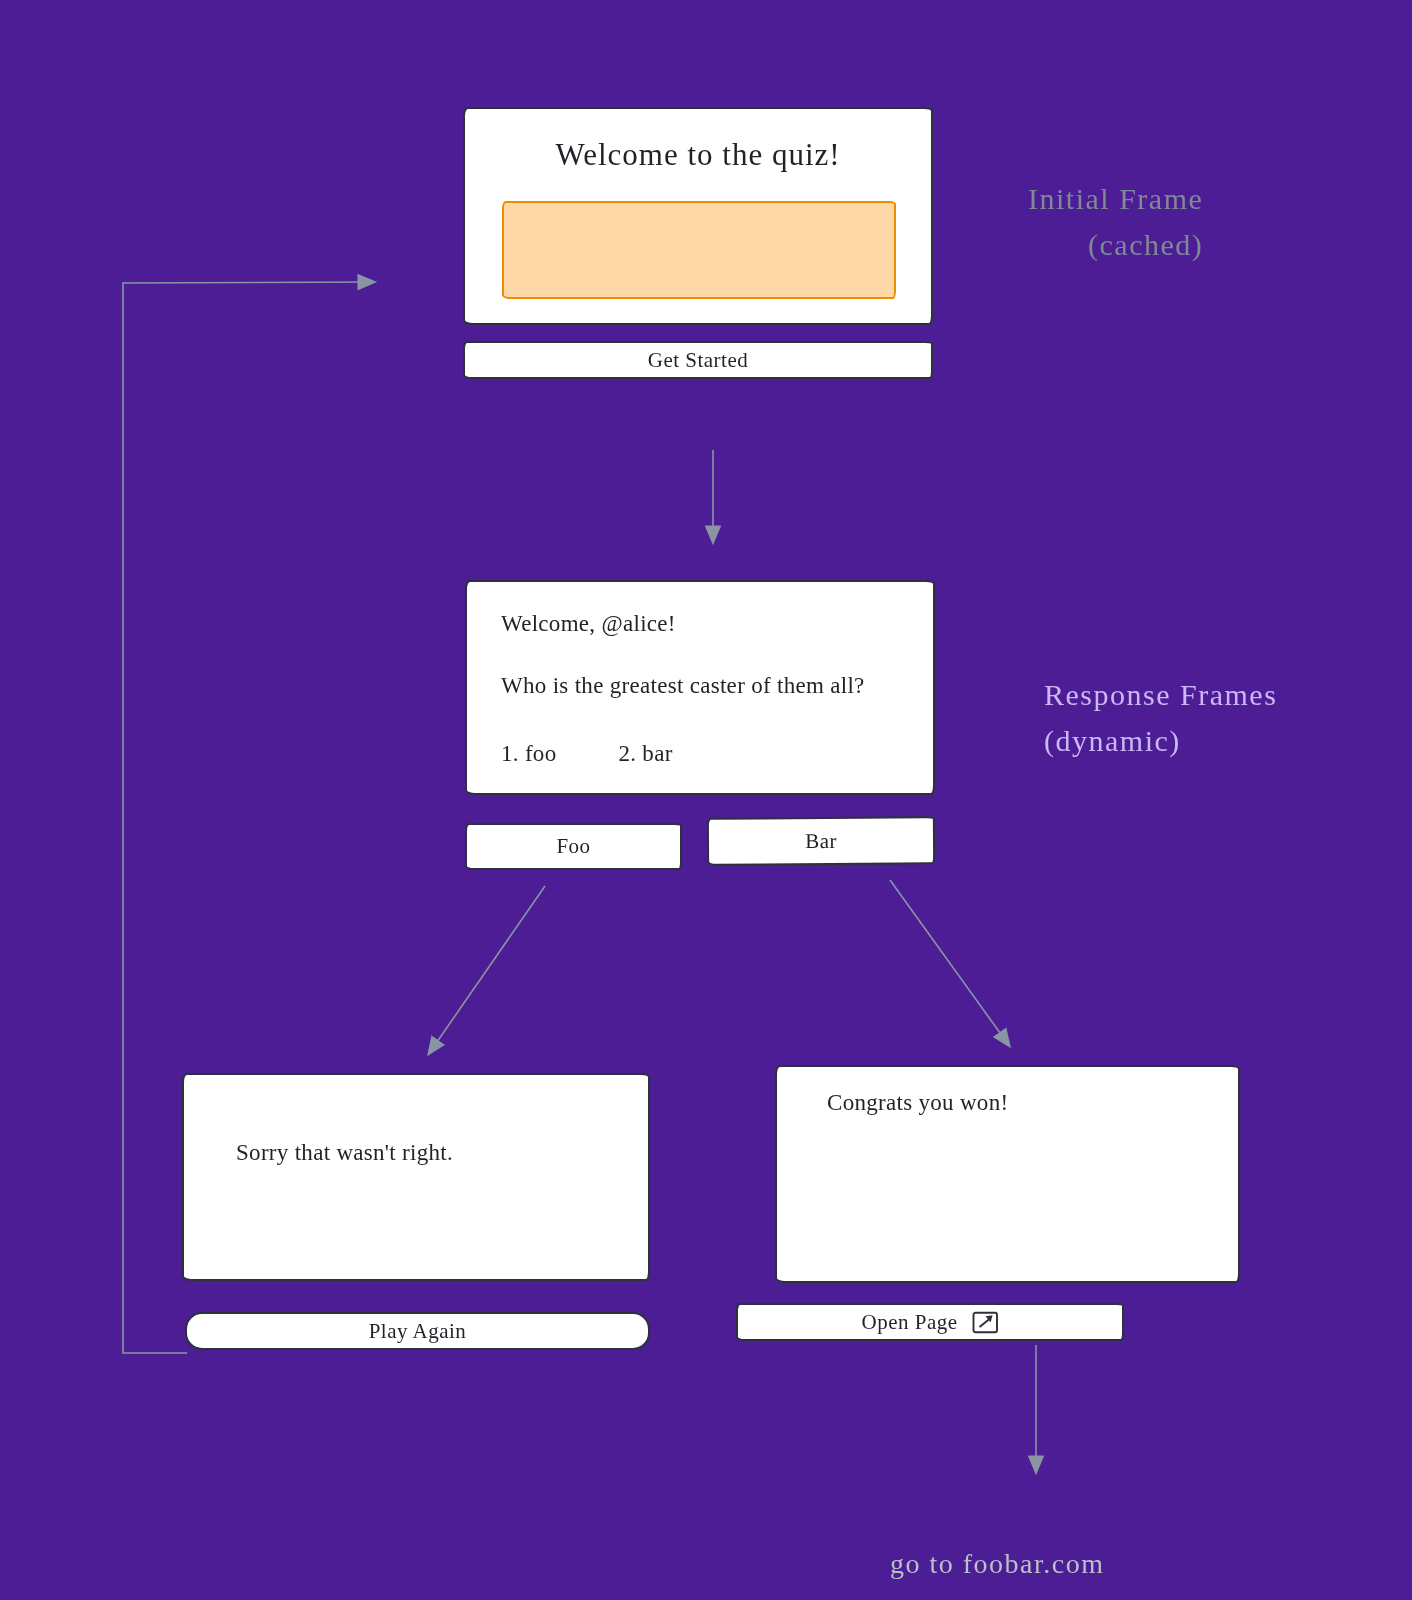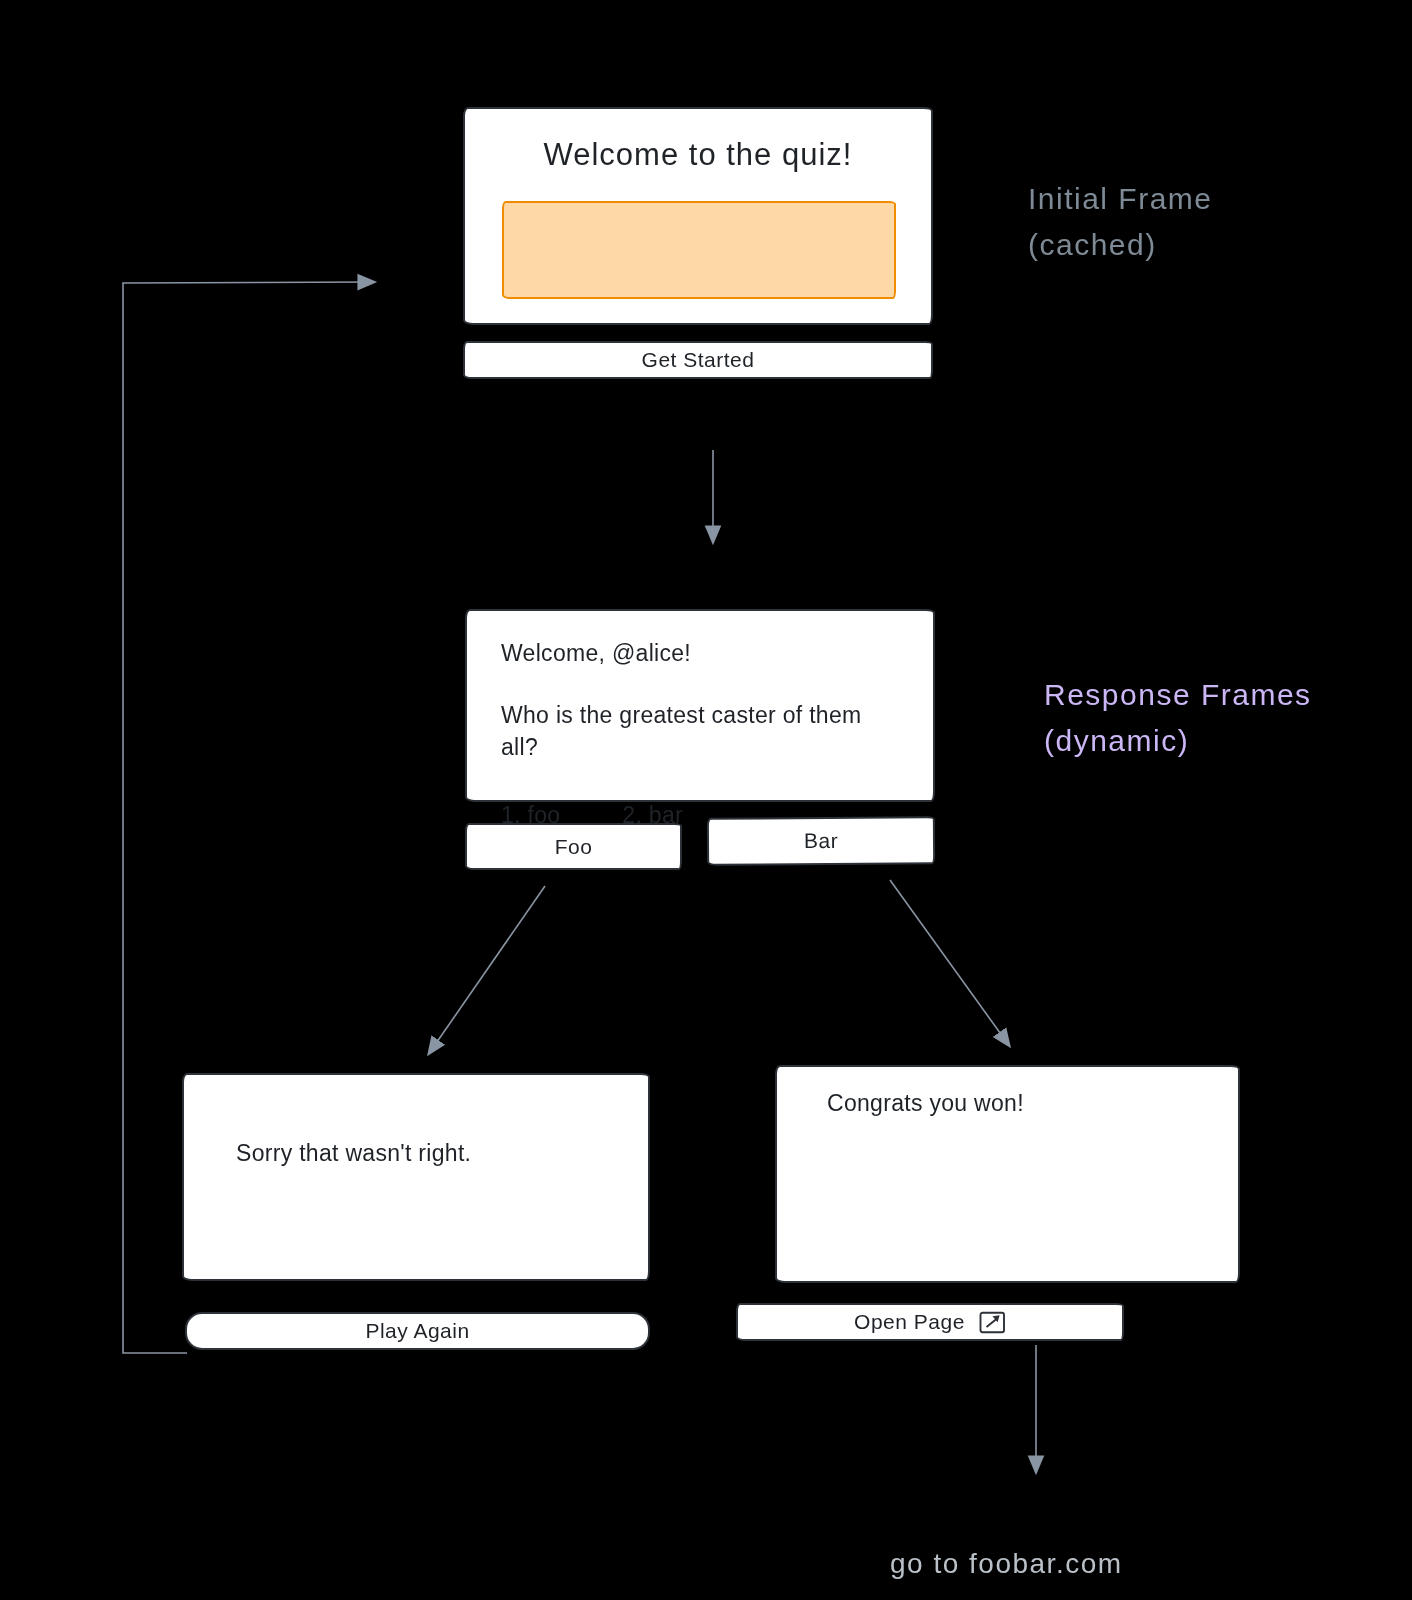--- a/index.html
+++ b/index.html
@@ -8,22 +8,22 @@
     --accent-orange-border:#f08c00;
     --annotation-gray:#7e8a95;
     --annotation-purple:#cbb6f6;
     --footer-gray:#b9c0c7;
     --arrow-gray:#8a95a3;
   }
   html,body{margin:0;padding:0;background:#ffffff;}
   .canvas{
     position:relative;
     width:1412px;height:1600px;
-    background:#000000;
-    font-family:Liberation Sans, sans-serif;
+    background:#4c1d95;
+    font-family:Liberation Serif, serif;
     color:var(--ink);
     overflow:hidden;
   }
   
   .frame{
     position:absolute;
     background:#fff;
     border:2.2px solid #2d3138;
     border-radius:5px 9px 4px 10px / 9px 4px 10px 5px;
     box-sizing:border-box;
@@ -101,26 +101,26 @@
     <path class="arrow-line" marker-end="url(#ah)" d="M187,1353 L123,1353 L123,283 L372,282"></path>
   </svg>
 
   <div class="frame" style="left:463px;top:107px;width:470px;height:218px;">
     <div class="frame-title">Welcome to the quiz!</div>
     <div class="img-ph"></div>
   </div>
   <div class="btnbar" style="left:463px;top:341px;width:470px;height:38px;">
     <span>Get Started</span>
   </div>
-  <div class="annotation gray" style="left:1028px;top:176px;">
+  <div class="annotation gray" style="left:1028px;top:176px;text-align:right;">
     <div>Initial Frame</div>
     <div>(cached)</div>
   </div>
 
-  <div class="frame" style="left:465px;top:580px;width:470px;height:193px;margin-top:29px;">
+  <div class="frame" style="left:465px;top:580px;width:470px;height:215px;">
     <div class="qf-inner body-text">
       <p class="qf-greeting">Welcome, @alice!</p>
       <p class="qf-question">Who is the greatest caster of them all?</p>
       <div class="qf-options">
         <span>1. foo</span>
         <span>2. bar</span>
       </div>
     </div>
   </div>
   <div class="btnbar" style="left:465px;top:823px;width:217px;height:47px;">

